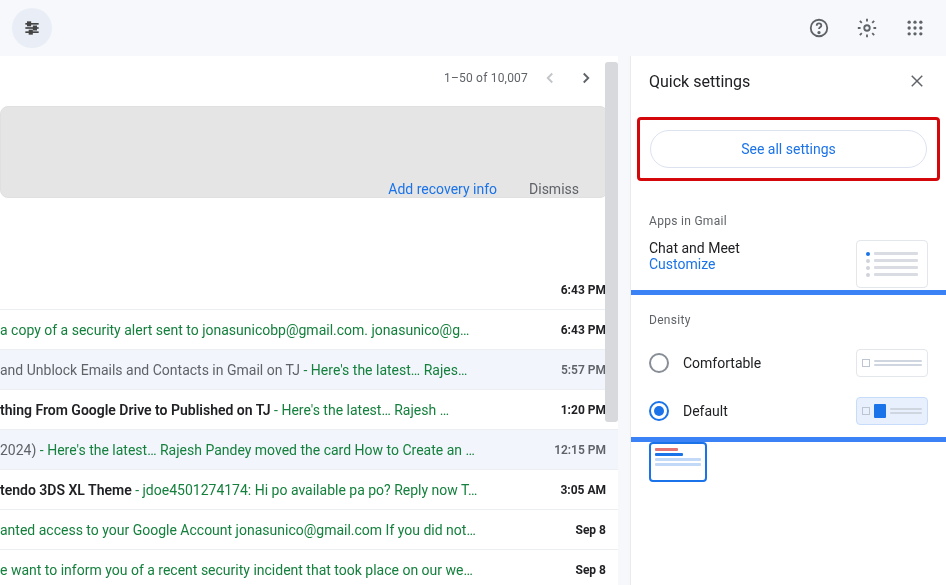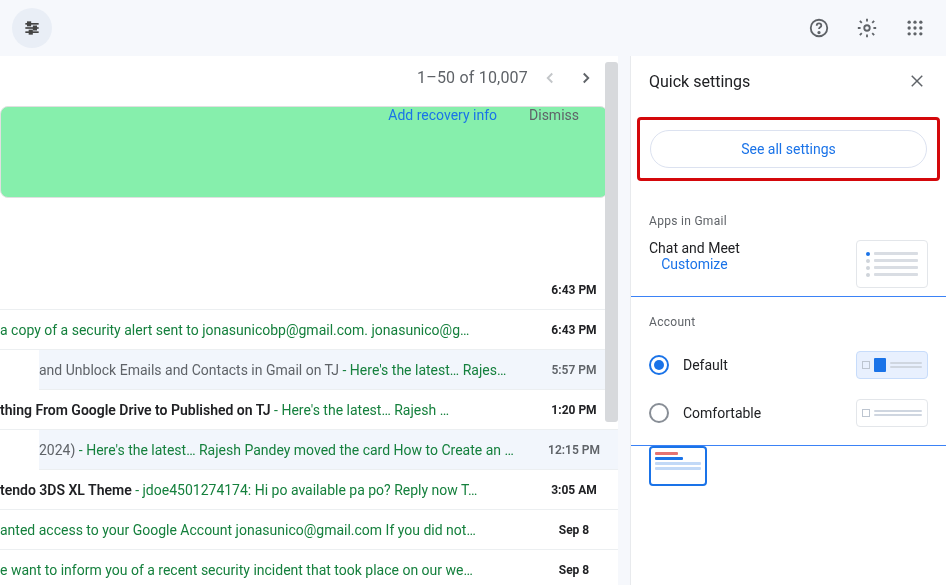--- a/index.html
+++ b/index.html
@@ -58,67 +58,67 @@
     background: #d7d9dc;
     border-radius: 3px;
   }
   .pagination-row {
     height: 44px;
     display: flex;
     align-items: center;
     justify-content: flex-end;
     gap: 8px;
     padding-right: 18px;
-    font-size: 16px;
+    font-size: 12px;
     color: #5f6368;
     background: #fff;
     border-bottom: 1px solid #fff;
   }
   .pag-text { letter-spacing: 0.2px; }
   .chev { width:28px;height:28px;display:flex;align-items:center;justify-content:center;color:#5f6368;cursor:pointer;}
   .chev.disabled { color:#c3c6c9; cursor:default;}
   .banner {
     margin: 6px 10px 16px 0;
     border: 1px solid #e0e0e0;
     border-radius: 8px;
     height: 92px;
     display: flex;
-    align-items: flex-start;
+    align-items: flex-end;
     justify-content: flex-end;
     padding: 0 28px;
     gap: 32px;
-    background: #86efac;
+    background: #e5e5e5;
   }
   .banner .link { color: #1a73e8; font-size: 14px; cursor: pointer; }
   .banner .dismiss { color: #5f6368; font-size: 14px; cursor: pointer; }
   .empty-gap { height: 56px; }
   .email-row {
     height: 40px;
     display: flex;
     align-items: center;
     border-bottom: 1px solid #eceff1;
     font-size: 14px;
     padding: 0 12px 0 0;
     background: #fff;
   }
   .email-row.unread { background: #fff; font-weight:600; }
-  .email-row.read { background: #f2f6fc; color:#5f6368;margin-left:39px;}
+  .email-row.read { background: #f2f6fc; color:#5f6368;}
   .email-content {
     flex: 1;
     white-space: nowrap;
     overflow: hidden;
     text-overflow: ellipsis;
     font-size: 14px;
   }
   .email-content .subject { color:#202124; }
   .email-content.readc .subject { color:#5f6368; }
   .email-content .preview { color:#15803d; font-weight:400; }
   .email-time {
     flex: 0 0 64px;
-    text-align: center;
+    text-align: right;
     font-size: 12px;
     color:#202124;
   }
   .email-row.read .email-time { color:#5f6368; font-weight:600; }
   .email-row.unread .email-time { font-weight:700; }
   .settings-panel {
     position: absolute;
     top: 56px;
     left: 630px;
     width: 316px;
@@ -148,31 +148,31 @@
     border: 1px solid #dce2f0;
     border-radius: 20px;
     padding: 10px 0;
     text-align: center;
     color: #1a73e8;
     font-size: 14px;
     background: #fff;
     cursor: pointer;
   }
   .section {
-    border-bottom: 1px solid #3b82f6;
-    padding: 18px 18px 8px 18px;
+    border-bottom: 5px solid #3b82f6;
+    padding: 18px 18px 2px 18px;
   }
   .section-title {
     font-size: 12px;
     color: #5f6368;
     margin-bottom: 12px;
     letter-spacing: 0.3px;
   }
   .apps-row { display:flex; align-items:flex-start; justify-content:space-between;}
-  .apps-left { font-size:14px; color:#202124;text-align:center; }
+  .apps-left { font-size:14px; color:#202124; }
   .customize { font-size:14px; color:#1a73e8; cursor:pointer; margin-top:0; display:inline-block;}
   .mini-card {
     width: 72px; height: 48px;
     border:1px solid #e3e6ea; border-radius:4px;
     background:#fff;
     display:flex;flex-direction:row;align-items:center;justify-content:center;gap:4px;padding:6px;
   }
   .mini-dots { display:flex;flex-direction:column;gap:3px;}
   .mini-dots .d { width:4px;height:4px;border-radius:50%;background:#cfd4da;}
   .mini-dots .d.active { background:#1a73e8;}
@@ -343,51 +343,51 @@
             <div class="ln"></div>
             <div class="ln"></div>
             <div class="ln"></div>
             <div class="ln"></div>
           </div>
       </div>
     </div>
   </div>
 
   <div class="section">
-    <div class="section-title">Account</div>
+    <div class="section-title">Density</div>
+
+    <div class="density-opt">
+      <div class="density-left">
+        <div class="radio"></div>
+        <span class="density-label">Comfortable</span>
+      </div>
+      <div class="density-preview">
+        <div class="dp-sq"></div>
+          <div class="dp-lines">
+            <div class="l"></div>
+            <div class="l"></div>
+          </div>
+      </div>
+    </div>
 
     <div class="density-opt">
       <div class="density-left">
         <div class="radio sel"></div>
         <span class="density-label">Default</span>
       </div>
       <div class="density-preview sel">
         <div class="dp-sq"></div>
           <div class="dp-page"></div>
           <div class="dp-lines">
             <div class="l"></div>
             <div class="l"></div>
           </div>
       </div>
     </div>
 
-    <div class="density-opt">
-      <div class="density-left">
-        <div class="radio"></div>
-        <span class="density-label">Comfortable</span>
-      </div>
-      <div class="density-preview">
-        <div class="dp-sq"></div>
-          <div class="dp-lines">
-            <div class="l"></div>
-            <div class="l"></div>
-          </div>
-      </div>
-    </div>
-
   </div>
 
   <div class="theme-thumb">
     <div class="r a"></div>
       <div class="r b"></div>
       <div class="r"></div>
       <div class="r"></div>
   </div>
 </div>
 

